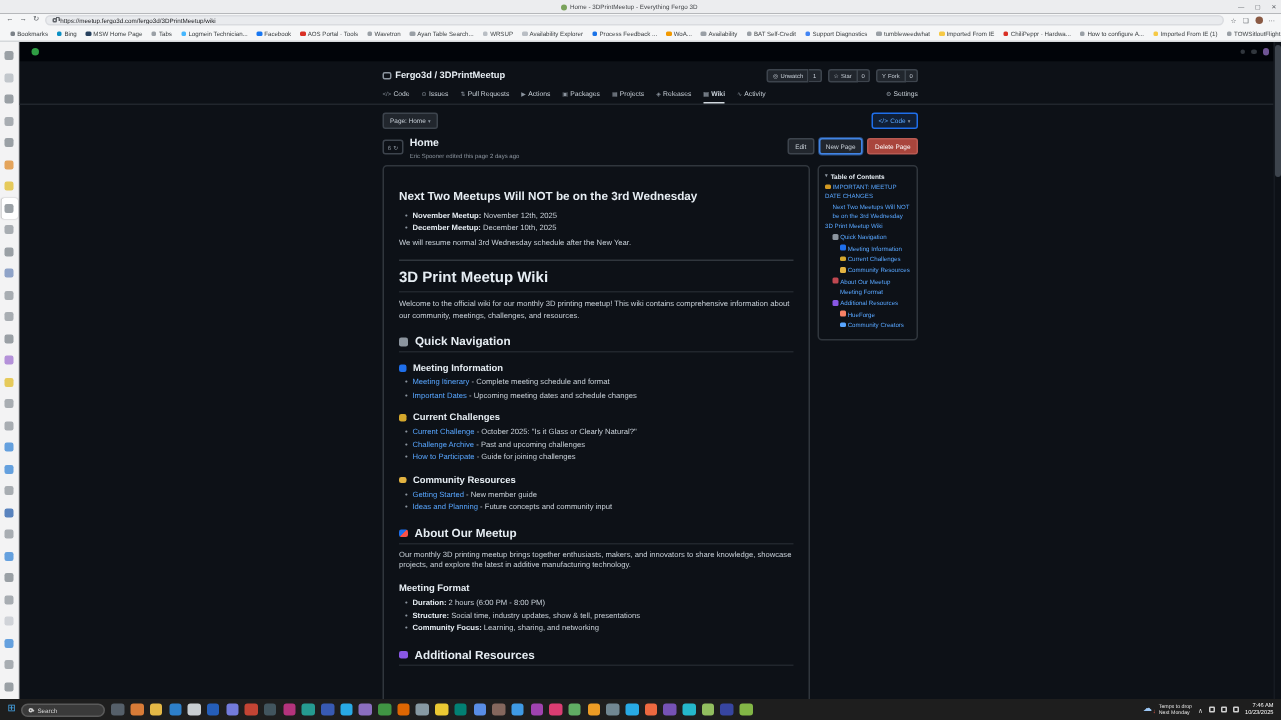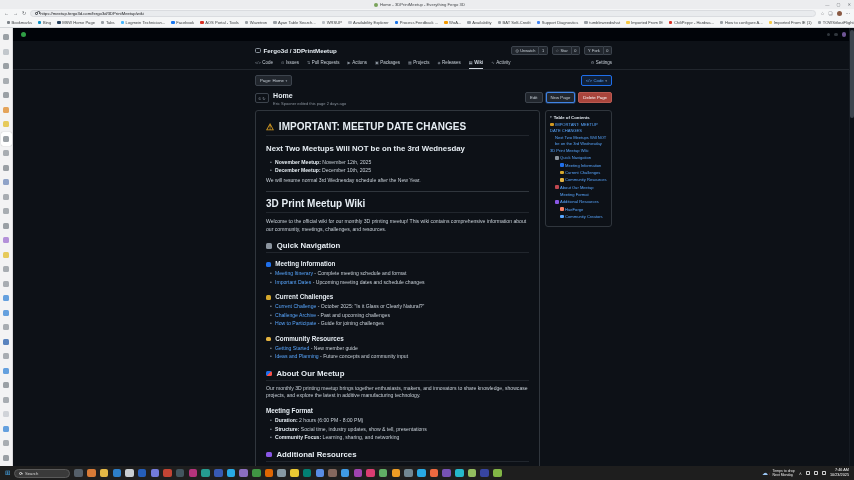--- a/index.html
+++ b/index.html
@@ -452,24 +452,20 @@
         <div class="wiki-buttons">
           <div class="btn">Edit</div>
           <div class="btn btn-newpage">New Page</div>
           <div class="btn btn-danger">Delete Page</div>
         </div>
       </div>
 
       <div class="wiki-body">
 
         <div class="content">
-          <div class="md-h1">
-            <span class="warn-glyph">⚠</span>
-            <span>IMPORTANT: MEETUP DATE CHANGES</span>
-          </div>
           <div class="md-h2 plain">Next Two Meetups Will NOT be on the 3rd Wednesday</div>
           <ul class="mdlist">
             <li class="mdli">
                 <span class="bld">November Meetup:</span><span> November 12th, 2025</span>
               </li>
               <li class="mdli">
                 <span class="bld">December Meetup:</span><span> December 10th, 2025</span>
               </li>
           </ul>
           <div class="md-p">We will resume normal 3rd Wednesday schedule after the New Year.</div>

